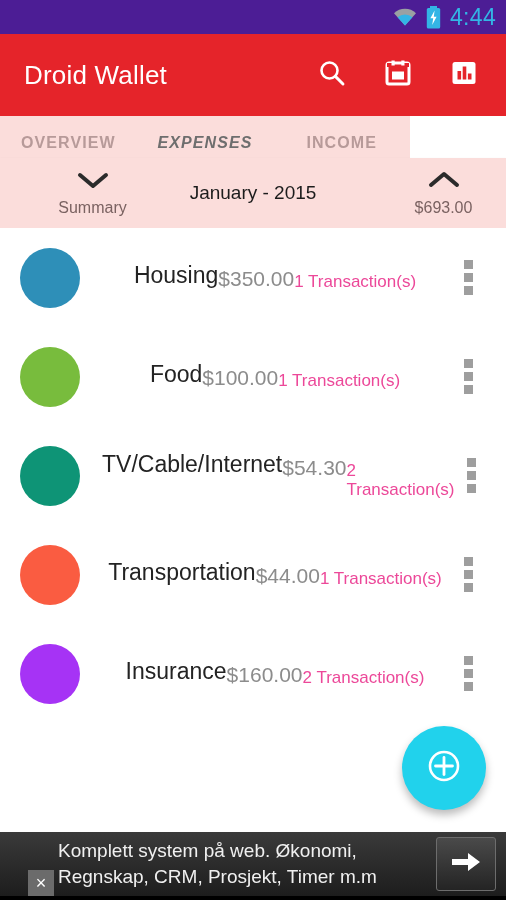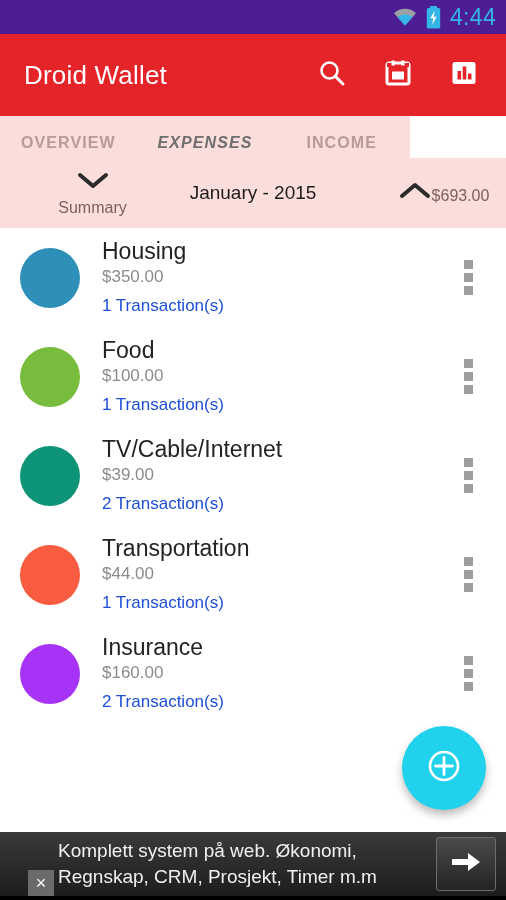--- a/index.html
+++ b/index.html
@@ -113,21 +113,21 @@
     width: 125px; height: 70px;
     display: flex; flex-direction: column;
     align-items: center; justify-content: center;
     cursor: pointer;
     margin-left: 30px;
   }
   .mb-right {
     position: absolute;
     right: 0; top: 0;
     width: 125px; height: 70px;
-    display: flex; flex-direction: row;
+    display: flex; flex-direction: column;
     align-items: center; justify-content: center;
     cursor: pointer;
   }
   .mb-sub {
     font-size: 16px;
     color: #7a6261;
     margin-top: 5px;
   }
   .mb-center {
     position: absolute;
@@ -161,37 +161,37 @@
   }
   .dot {
     width: 60px; height: 60px;
     border-radius: 50%;
     flex: 0 0 60px;
   }
   .row-text {
     flex: 1;
     margin-left: 22px;
     display: flex;
-    flex-direction: column;
+    flex-direction: row;
     justify-content: center;
   }
   .row-title {
     font-size: 23px;
     color: #232323;
     line-height: 1.1;
   }
   .row-amount {
-    font-size: 17px;
+    font-size: 21px;
     color: #8c8c8c;
     margin-top: 4px;
     line-height: 1.1;
   }
   .row-count {
     font-size: 17px;
-    color: #1d4ed8;
+    color: #ec4899;
     margin-top: 10px;
     line-height: 1.1;
   }
   .overflow {
     width: 40px; height: 56px;
     display: flex; flex-direction: column;
     align-items: center; justify-content: center;
     cursor: pointer;
   }
   .overflow i {
@@ -378,21 +378,21 @@
           <i></i>
           <i></i>
           <i></i>
         </div>
     </div>
 
     <div class="row">
       <div class="dot" style="background: rgb(14, 148, 118);"></div>
       <div class="row-text">
         <span class="row-title">TV/Cable/Internet</span>
-        <span class="row-amount">$39.00</span>
+        <span class="row-amount">$54.30</span>
         <span class="row-count">2 Transaction(s)</span>
       </div>
       <div class="overflow">
           <i></i>
           <i></i>
           <i></i>
         </div>
     </div>
 
     <div class="row">

